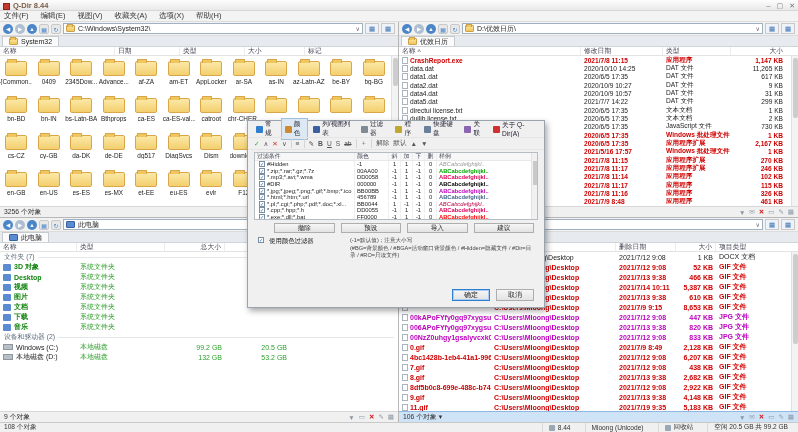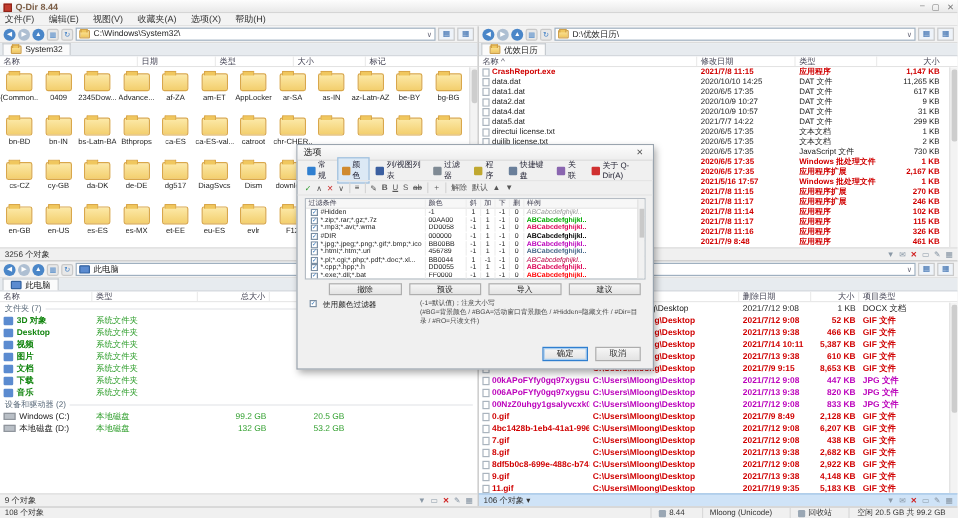--- a/index.html
+++ b/index.html
@@ -953,24 +953,20 @@
       <span>✉</span>
       <span class="red">✕</span>
       <span>▭</span>
       <span>✎</span>
       <span>▦</span>
     </span>
   </div>
 </div>
 
 <div id="dialog">
-  <div id="dlg-title">
-    <span>选项</span>
-    <span id="dlg-close">✕</span>
-  </div>
   <div id="dlg-tabs">
 
       <span class="dtab">
         <span class="tabico" style="background:#2f7fd0"></span>
         <span>常规</span>
       </span>
 
       <span class="dtab active">
         <span class="tabico" style="background:#d08a2f"></span>
         <span>颜色</span>

